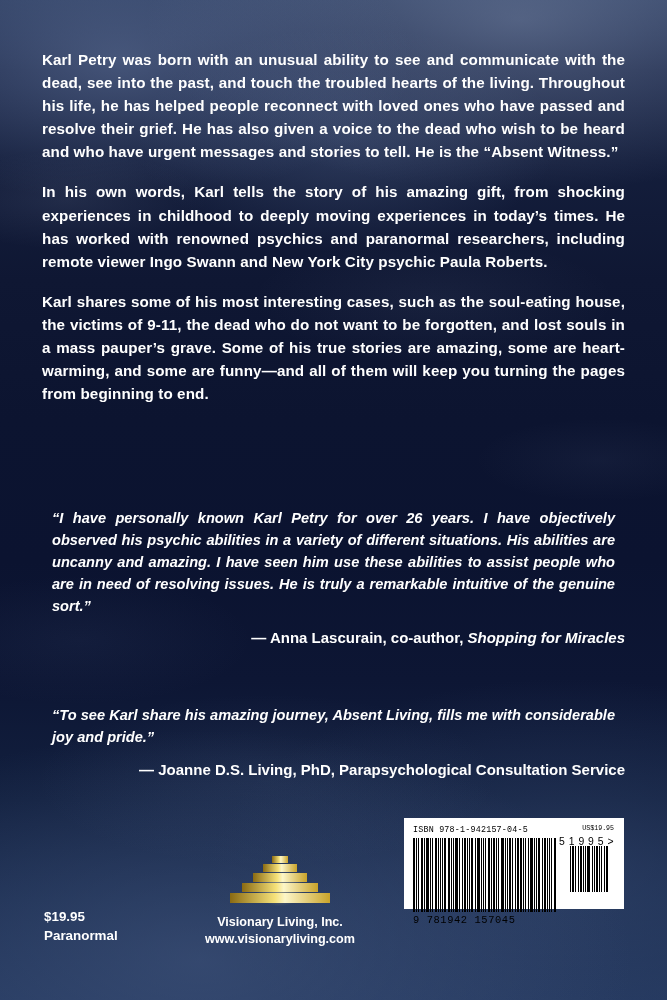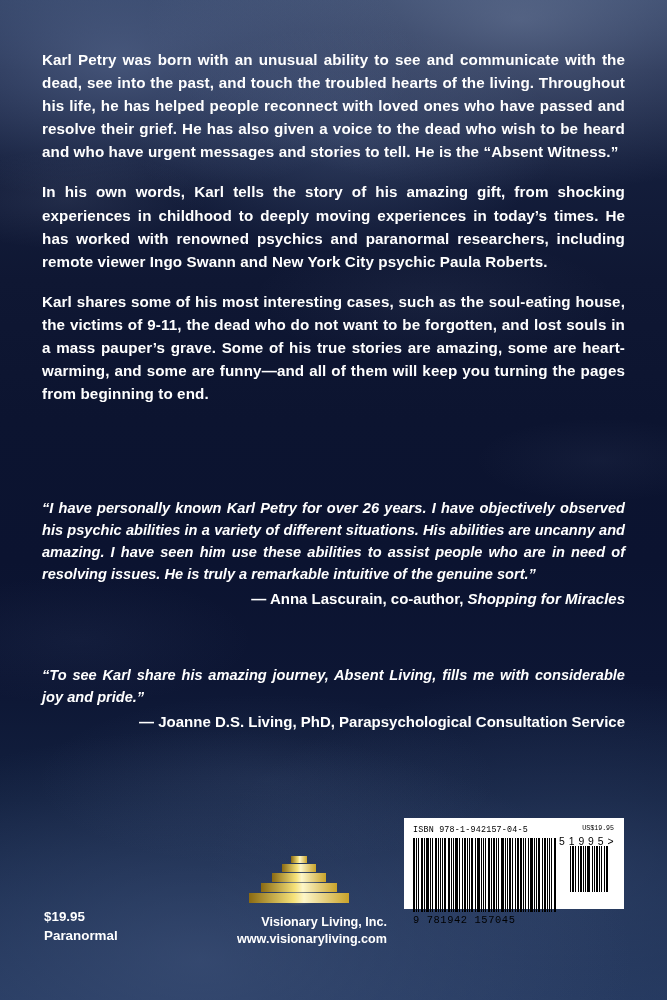--- a/index.html
+++ b/index.html
@@ -79,45 +79,45 @@
     right: 42px;
     top: 498px;
     color: #ffffff;
   }
   .quote {
     font-size: 14.6px;
     line-height: 1.5;
     font-style: italic;
     font-weight: bold;
     text-align: justify;
-    margin: 0;
+    margin: 10px;
   }
   .attribution {
     font-size: 15px;
     font-weight: bold;
     text-align: right;
     margin-top: 2px;
     line-height: 1.45;
   }
   .attribution .italic {
     font-style: italic;
   }
   .endorsement-block-2 {
     margin-top: 56px;
   }
   .attribution-left {
   }
 
   
   .publisher {
     position: absolute;
-    left: 211px;
+    left: 192px;
     top: 852px;
     width: 176px;
-    text-align: right;
+    text-align: center;
     color: #ffffff;
   }
   .pyramid {
     width: 110px;
     height: 56px;
     margin: 0 auto 6px auto;
     position: relative;
   }
   .pyr-row {
     position: absolute;

